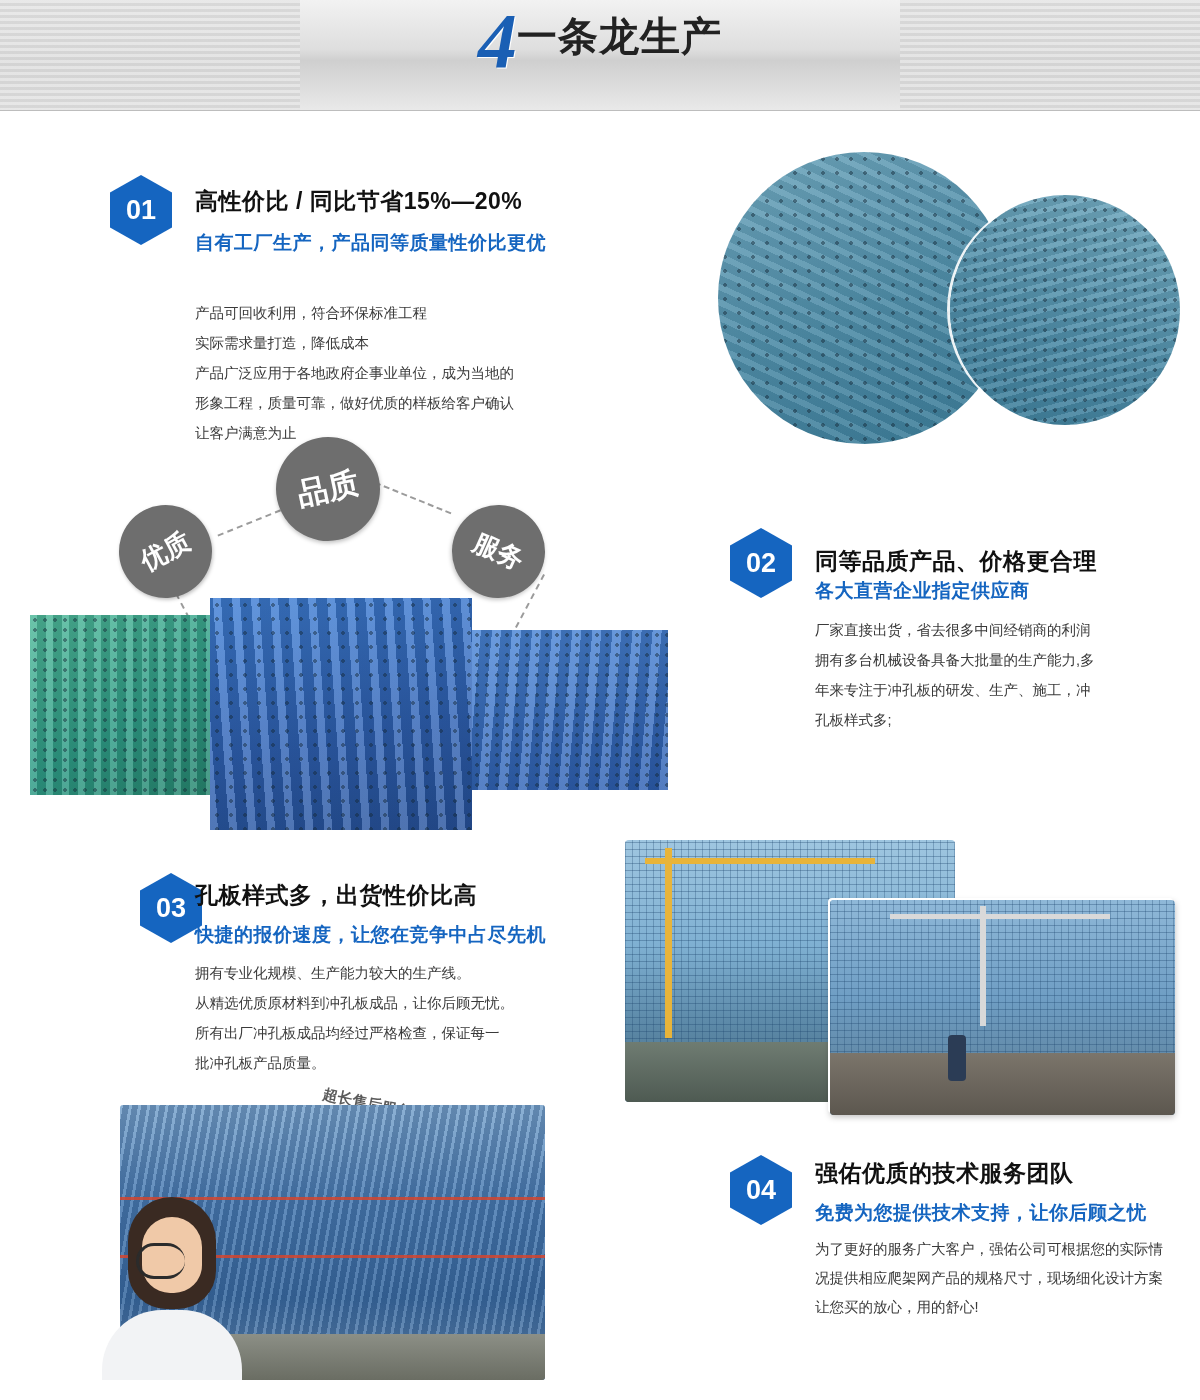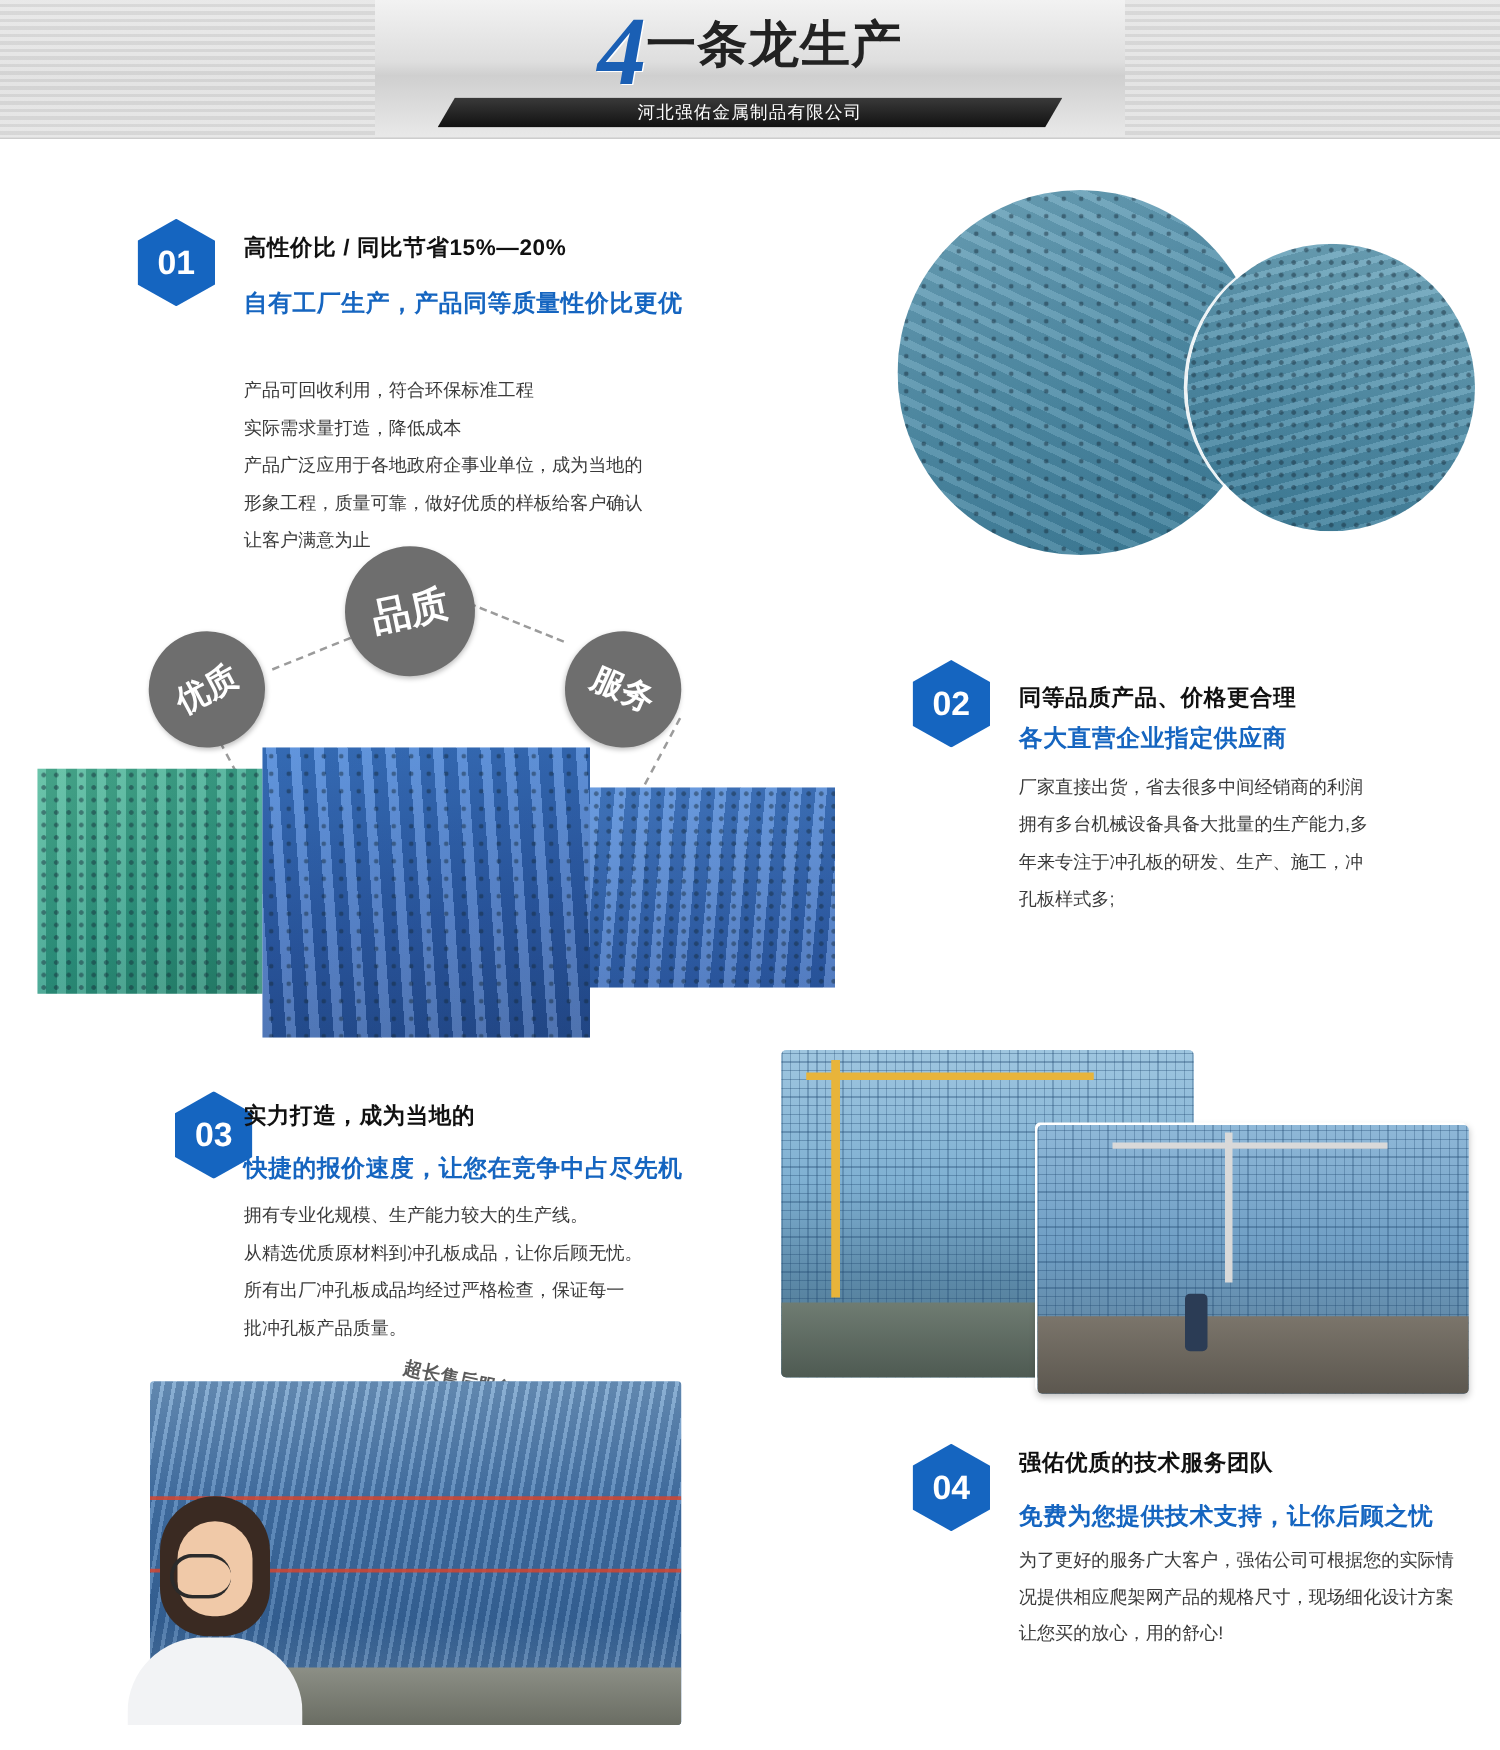--- a/index.html
+++ b/index.html
@@ -60,21 +60,21 @@
   
   .hex{
     position:absolute;width:62px;height:70px;
     background:#1565c0;
     clip-path:polygon(50% 0,100% 25%,100% 75%,50% 100%,0 75%,0 25%);
     color:#fff;font-size:27px;font-weight:bold;
     display:flex;align-items:center;justify-content:center;
     font-family:"Liberation Sans",sans-serif;
   }
   .blk-title{
-    position:absolute;font-size:18px;font-weight:bold;color:#111;letter-spacing:.5px;
+    position:absolute;font-size:23px;font-weight:bold;color:#111;letter-spacing:.5px;
   }
   .blk-sub{
     position:absolute;font-size:19px;font-weight:bold;color:#1565c0;letter-spacing:.5px;
   }
   .blk-body{
     position:absolute;font-size:14.5px;color:#3a3a3a;line-height:30px;width:400px;
   }
   .photo{position:absolute;overflow:hidden;background:#d8dde0;}
 
   
@@ -150,21 +150,20 @@
 </head>
 <body>
 
 <div class="header">
   <div class="stripe-left"></div>
   <div class="stripe-right"></div>
   <div class="header-inner">
     <span class="big-num">4</span>
     <span class="head-main">一条龙生产</span>
   </div>
-  <div class="head-ribbon">河北强佑金属制品有限公司</div>
 </div>
 
 <div class="hex" style="left:110px;top:175px;">01</div>
 <div class="blk-title" style="left:195px;top:186px;">高性价比 / 同比节省15%—20%</div>
 <div class="blk-sub" style="left:195px;top:230px;">自有工厂生产，产品同等质量性价比更优</div>
 <div class="blk-body" style="left:195px;top:265px;white-space:pre-line;margin-top:33px;">产品可回收利用，符合环保标准工程
 实际需求量打造，降低成本
 产品广泛应用于各地政府企事业单位，成为当地的
 形象工程，质量可靠，做好优质的样板给客户确认
 让客户满意为止</div>
@@ -197,21 +196,21 @@
 
 <div class="hex" style="left:730px;top:528px;">02</div>
 <div class="blk-title" style="left:815px;top:536px;margin-top:10px;">同等品质产品、价格更合理</div>
 <div class="blk-sub" style="left:815px;top:578px;">各大直营企业指定供应商</div>
 <div class="blk-body" style="left:815px;top:615px;white-space:pre-line;width:370px;">厂家直接出货，省去很多中间经销商的利润
 拥有多台机械设备具备大批量的生产能力,多
 年来专注于冲孔板的研发、生产、施工，冲
 孔板样式多;</div>
 
 <div class="hex" style="left:110px;top:873px;margin-left:30px;">03</div>
-<div class="blk-title" style="left:195px;top:880px;">实力打造，成为当地的</div>
+<div class="blk-title" style="left:195px;top:880px;">孔板样式多，出货性价比高</div>
 <div class="blk-sub" style="left:195px;top:922px;">快捷的报价速度，让您在竞争中占尽先机</div>
 <div class="blk-body" style="left:195px;top:958px;white-space:pre-line;">拥有专业化规模、生产能力较大的生产线。
 从精选优质原材料到冲孔板成品，让你后顾无忧。
 所有出厂冲孔板成品均经过严格检查，保证每一
 批冲孔板产品质量。</div>
 
 <div class="photo p-site1">
   <span class="mesh"></span>
   <span style="position:absolute;left:40px;top:8px;width:7px;height:190px;background:#e8b43a;"></span>
   <span style="position:absolute;left:20px;top:18px;width:230px;height:6px;background:#e8b43a;"></span>

